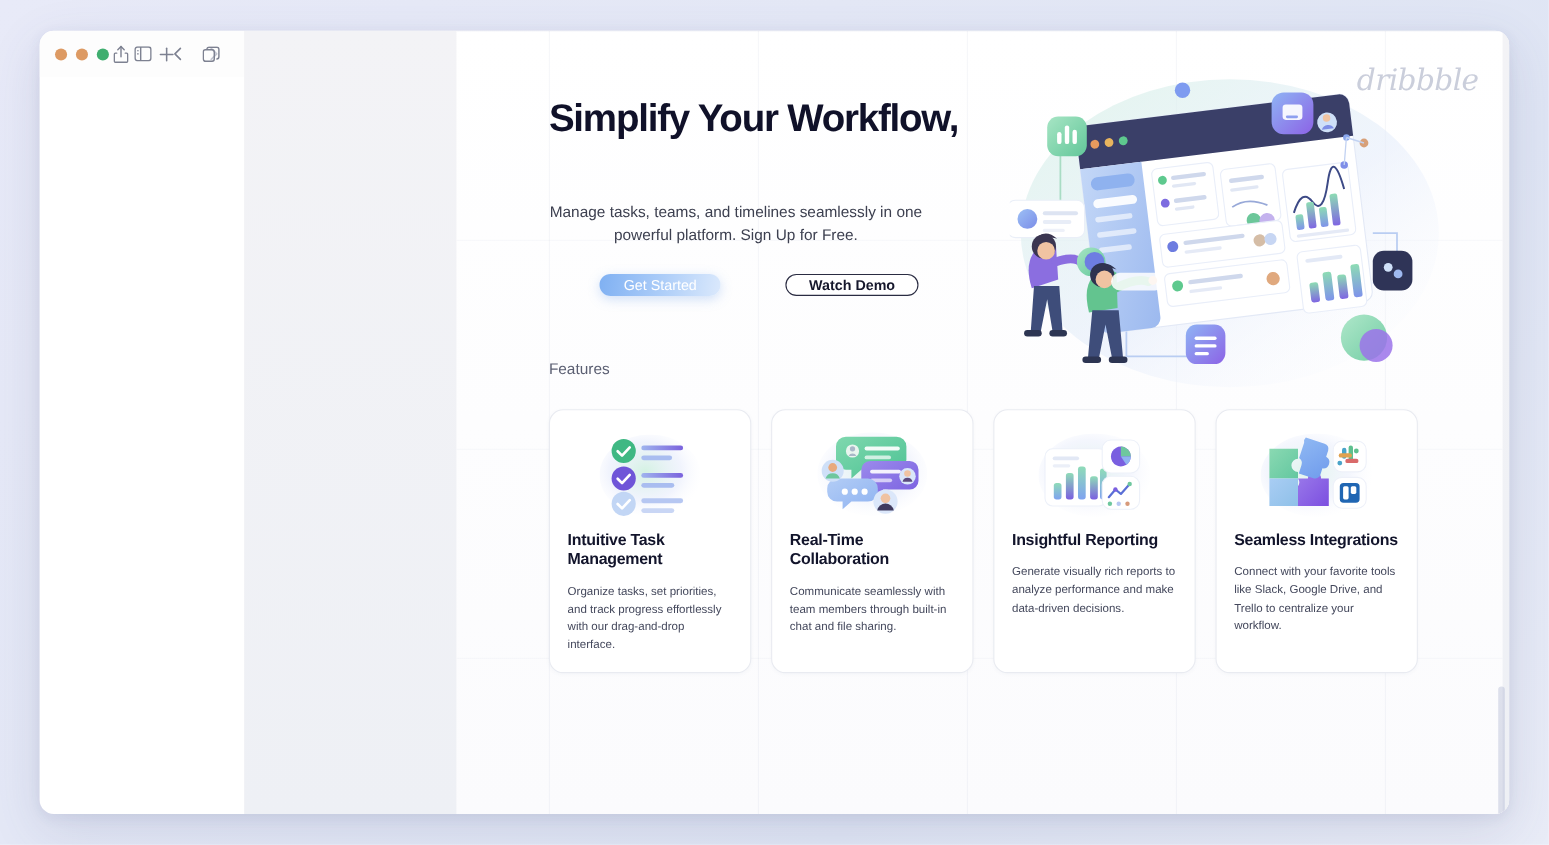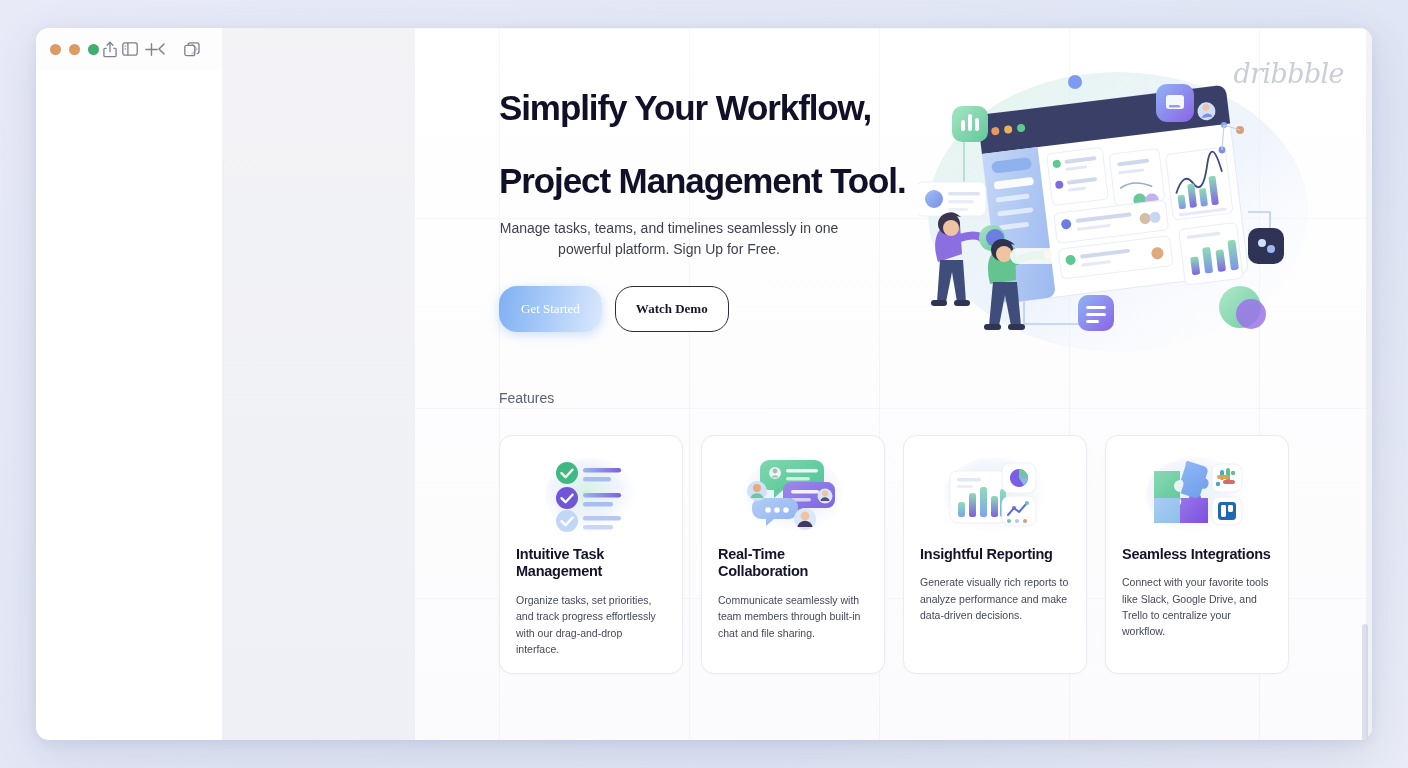--- a/index.html
+++ b/index.html
@@ -203,30 +203,31 @@
     max-width: 340px;
     text-align: center;
   }
   .hero-cta {
     margin-top: 25px;
     display: flex;
     align-items: center;
     gap: 13px;
   }
   .btn {
-    height: 46px;
+    height: 20px;
     border-radius: 18px;
     display: inline-flex;
     align-items: center;
     justify-content: center;
     font-size: 13px;
     font-weight: 400;
     cursor: pointer;
     border: none;
-    font-family: Liberation Serif, serif;
+    font-family: Liberation Sans, sans-serif;
+    margin-left: 46px;
   }
   .btn-primary {
     padding: 0 22px;
     background: linear-gradient(100deg, #7fb0f2 0%, #a9cbf8 48%, #dbe9fc 100%);
     color: #ffffff;
     box-shadow: 0 3px 11px rgba(120,165,235,0.35);
   }
   .btn-secondary {
     padding: 0 20px;
     background: #ffffff;
@@ -424,21 +425,20 @@
 
     <div class="page">
       <div class="page-grid"></div>
 
       <div class="dribbble-logo">dribbble</div>
 
       <section class="hero">
         <h1 class="hero-title">
           <span>Simplify Your Workflow,</span><br>
           <br>
-          <span>Project Management Tool.</span>
         </h1>
         <p class="hero-sub">Manage tasks, teams, and timelines seamlessly in one powerful platform. Sign Up for Free.</p>
 
         <div class="hero-cta">
           <button class="btn btn-primary">Get Started</button>
           <button class="btn btn-secondary">Watch Demo</button>
         </div>
 
         <div class="hero-illo">
           <svg viewBox="0 0 392 300" fill="none">

